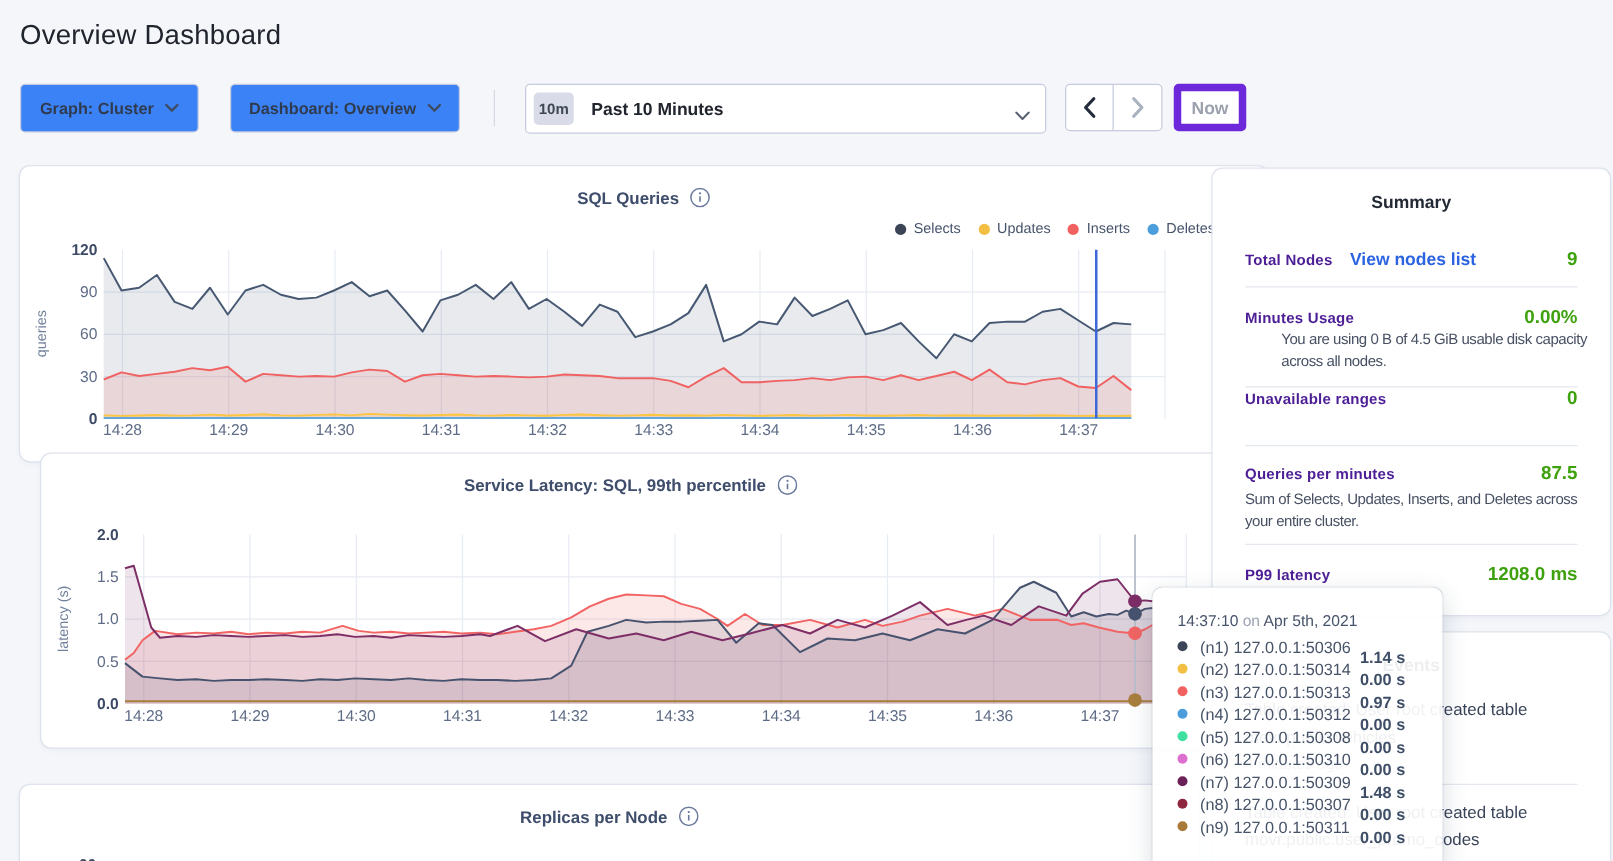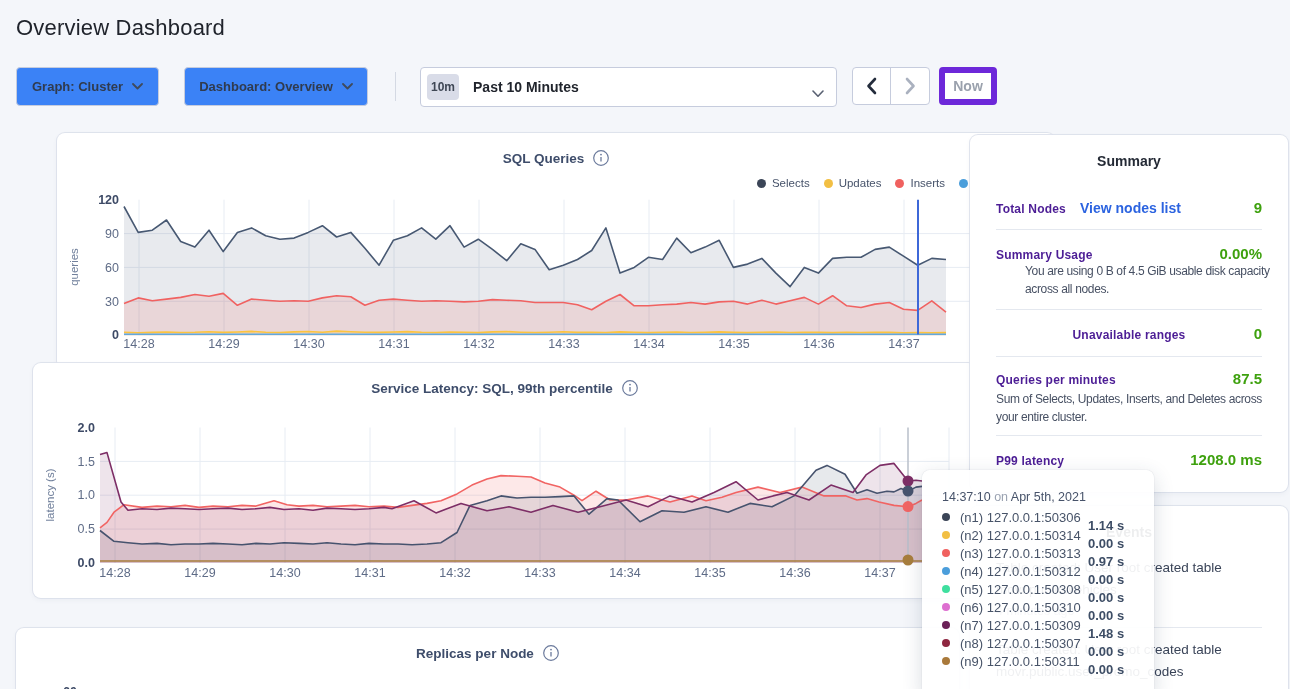--- a/index.html
+++ b/index.html
@@ -71,21 +71,21 @@
       </svg>
     </div>
   <div>
       <svg width="11" height="18" viewBox="0 0 11 18">
         <path d="M2 2 L8.5 9 L2 16" fill="none" stroke="#aab1bf" stroke-width="2.6" stroke-linecap="round" stroke-linejoin="round"></path>
       </svg>
     </div>
 </div>
 <div class="nowbtn">Now</div>
 
-<div class="card" style="left:16px; top:133px; width:998px; height:236px;margin-left:41px;">
+<div class="card" style="left:16px; top:133px; width:998px; height:236px;">
   <div class="ctitle" style="top:17px">SQL Queries<span class="info"><svg width="16" height="16" viewBox="0 0 16 16">
           <circle cx="8" cy="8" r="7.3" fill="none" stroke="#6b7a9c" stroke-width="1.2"></circle>
           <line x1="8" y1="7" x2="8" y2="11.4" stroke="#6b7a9c" stroke-width="1.3"></line>
           <circle cx="8" cy="4.6" r="0.9" fill="#6b7a9c"></circle>
         </svg></span></div>
   <div class="legend">
     <div><span class="ldot" style="background:#3b4557"></span>Selects</div>
     <div><span class="ldot" style="background:#f2bf43"></span>Updates</div>
     <div><span class="ldot" style="background:#f0615f"></span>Inserts</div>
     <div><span class="ldot" style="background:#4b9edb"></span>Deletes</div>
@@ -191,24 +191,24 @@
           <circle cx="8" cy="8" r="7.3" fill="none" stroke="#6b7a9c" stroke-width="1.2"></circle>
           <line x1="8" y1="7" x2="8" y2="11.4" stroke="#6b7a9c" stroke-width="1.3"></line>
           <circle cx="8" cy="4.6" r="0.9" fill="#6b7a9c"></circle>
         </svg></span></div>
 </div>
 
 <div class="sumcard">
   <div class="shead">Summary</div>
   <div class="srow" style="top:64px;"><span class="slabel">Total Nodes</span><span class="slink">View nodes list</span><span class="sval">9</span></div>
   <div class="sdiv" style="top:94px;"></div>
-  <div class="srow" style="top:110px;"><span class="slabel">Summary Usage</span><span class="sval">0.00%</span></div>
+  <div class="srow" style="top:110px;"><span class="slabel">Minutes Usage</span><span class="sval">0.00%</span></div>
   <div class="sdesc" style="top:127px;margin-left:29px;">You are using 0 B of 4.5 GiB usable disk capacity across all nodes.</div>
   <div class="sdiv" style="top:174px;"></div>
-  <div class="srow" style="top:190px;text-align:center;"><span class="slabel">Unavailable ranges</span><span class="sval">0</span></div>
+  <div class="srow" style="top:175px;"><span class="slabel">Unavailable ranges</span><span class="sval">0</span></div>
   <div class="sdiv" style="top:221px;"></div>
   <div class="srow" style="top:235px;"><span class="slabel">Queries per minutes</span><span class="sval">87.5</span></div>
   <div class="sdesc" style="top:255px;">Sum of Selects, Updates, Inserts, and Deletes across your entire cluster.</div>
   <div class="sdiv" style="top:300px;"></div>
   <div class="srow" style="top:316px;"><span class="slabel">P99 latency</span><span class="sval">1208.0 ms</span></div>
 </div>
 
 <div class="evcard">
   <div class="shead">Events</div>
   <div class="srow" style="top:51px;">

